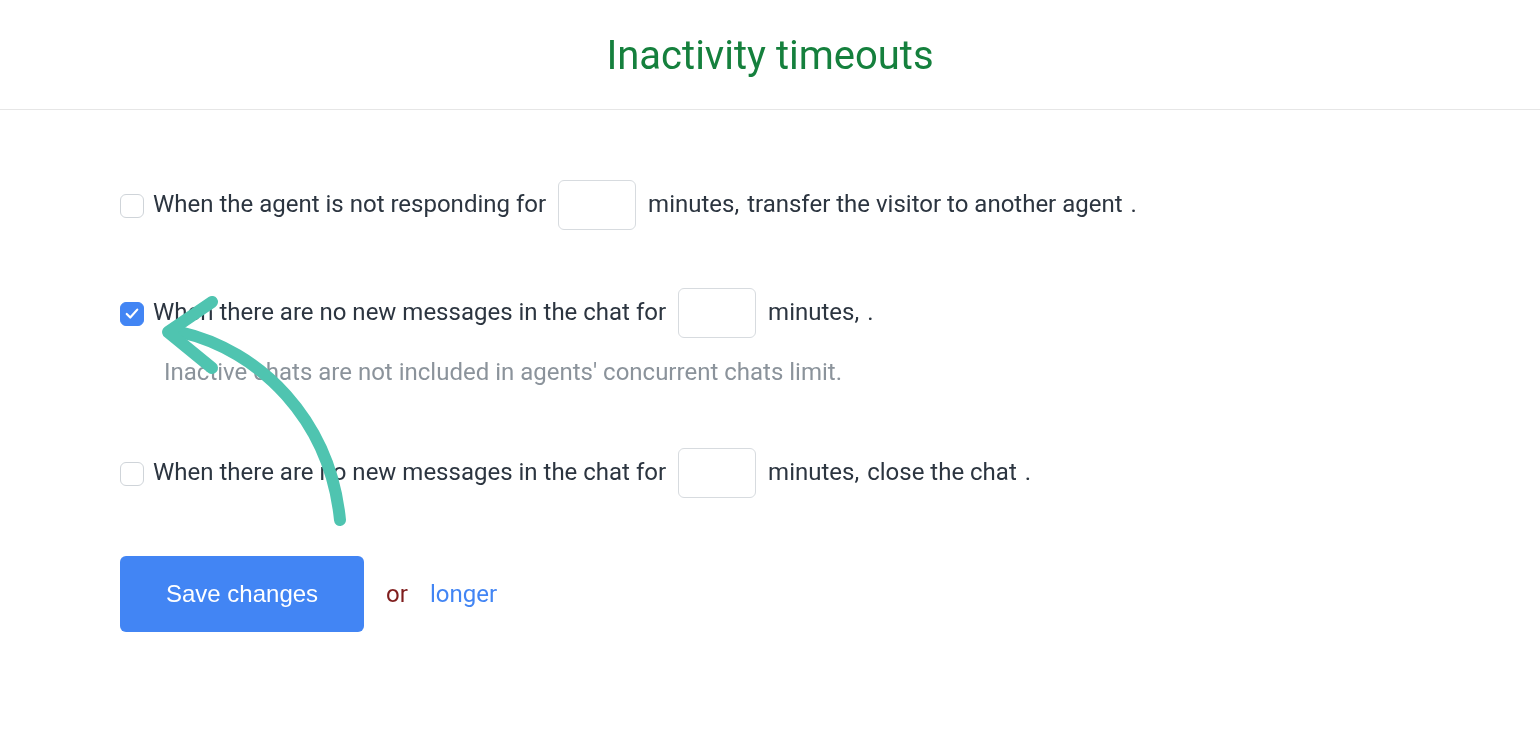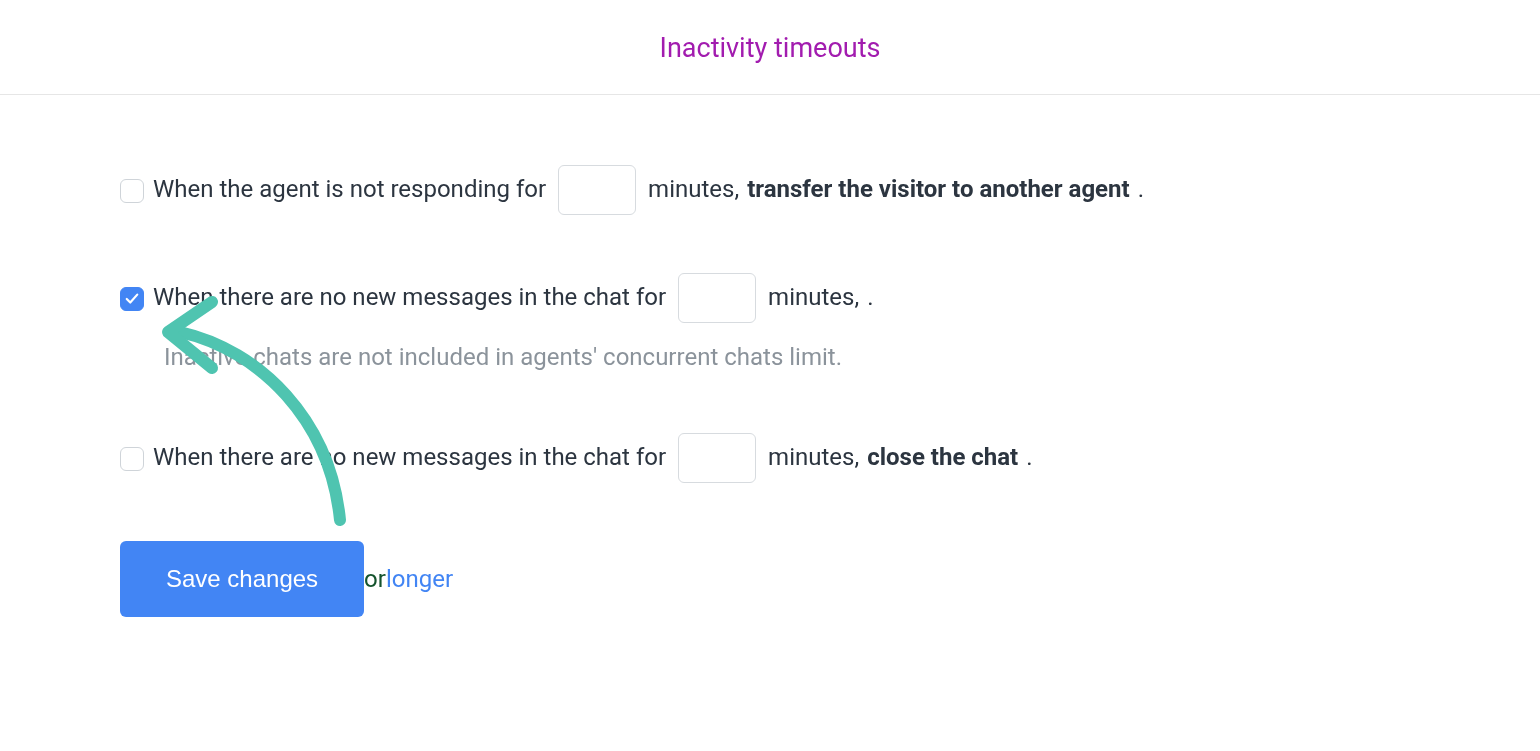--- a/index.html
+++ b/index.html
@@ -10,23 +10,23 @@
       width: 1540px;
       height: 751px;
       position: relative;
     }
     .header {
       text-align: center;
       padding: 32px 0 30px 0;
       border-bottom: 1px solid #e6e6e6;
     }
     .header h1 {
-      font-size: 27px;
+      font-size: 40px;
       font-weight: 400;
-      color: #a21caf;
+      color: #15803d;
     }
     .content {
       padding: 70px 120px 0 120px;
     }
     .option-row {
       margin-bottom: 58px;
     }
     .option-main {
       display: flex;
       align-items: center;
@@ -74,39 +74,40 @@
       border: 1px solid #d7dbdf;
       border-radius: 6px;
       padding: 0 10px;
       font-size: 22px;
       color: #2c3540;
       display: inline-block;
       margin: 0 4px;
       vertical-align: middle;
     }
     .option-text { display: flex; align-items: center; flex-wrap: wrap; gap: 6px 8px; }
-    .bold { font-weight: 700; }
+    .bold { font-weight: 400; }
     .actions {
       display: flex;
       align-items: center;
+      gap: 22px;
       margin-top: 10px;
     }
     .btn-primary {
       background: #4285f4;
       color: #fff;
       border: none;
       border-radius: 6px;
       padding: 24px 46px;
       font-size: 24px;
       font-weight: 500;
       cursor: pointer;
     }
     .or-text {
       font-size: 24px;
-      color: #14532d;
+      color: #7f1d1d;
     }
     .discard-link {
       font-size: 24px;
       color: #4285f4;
       cursor: pointer;
       text-decoration: none;
     }
     .annotation-arrow {
       position: absolute;
       pointer-events: none;

